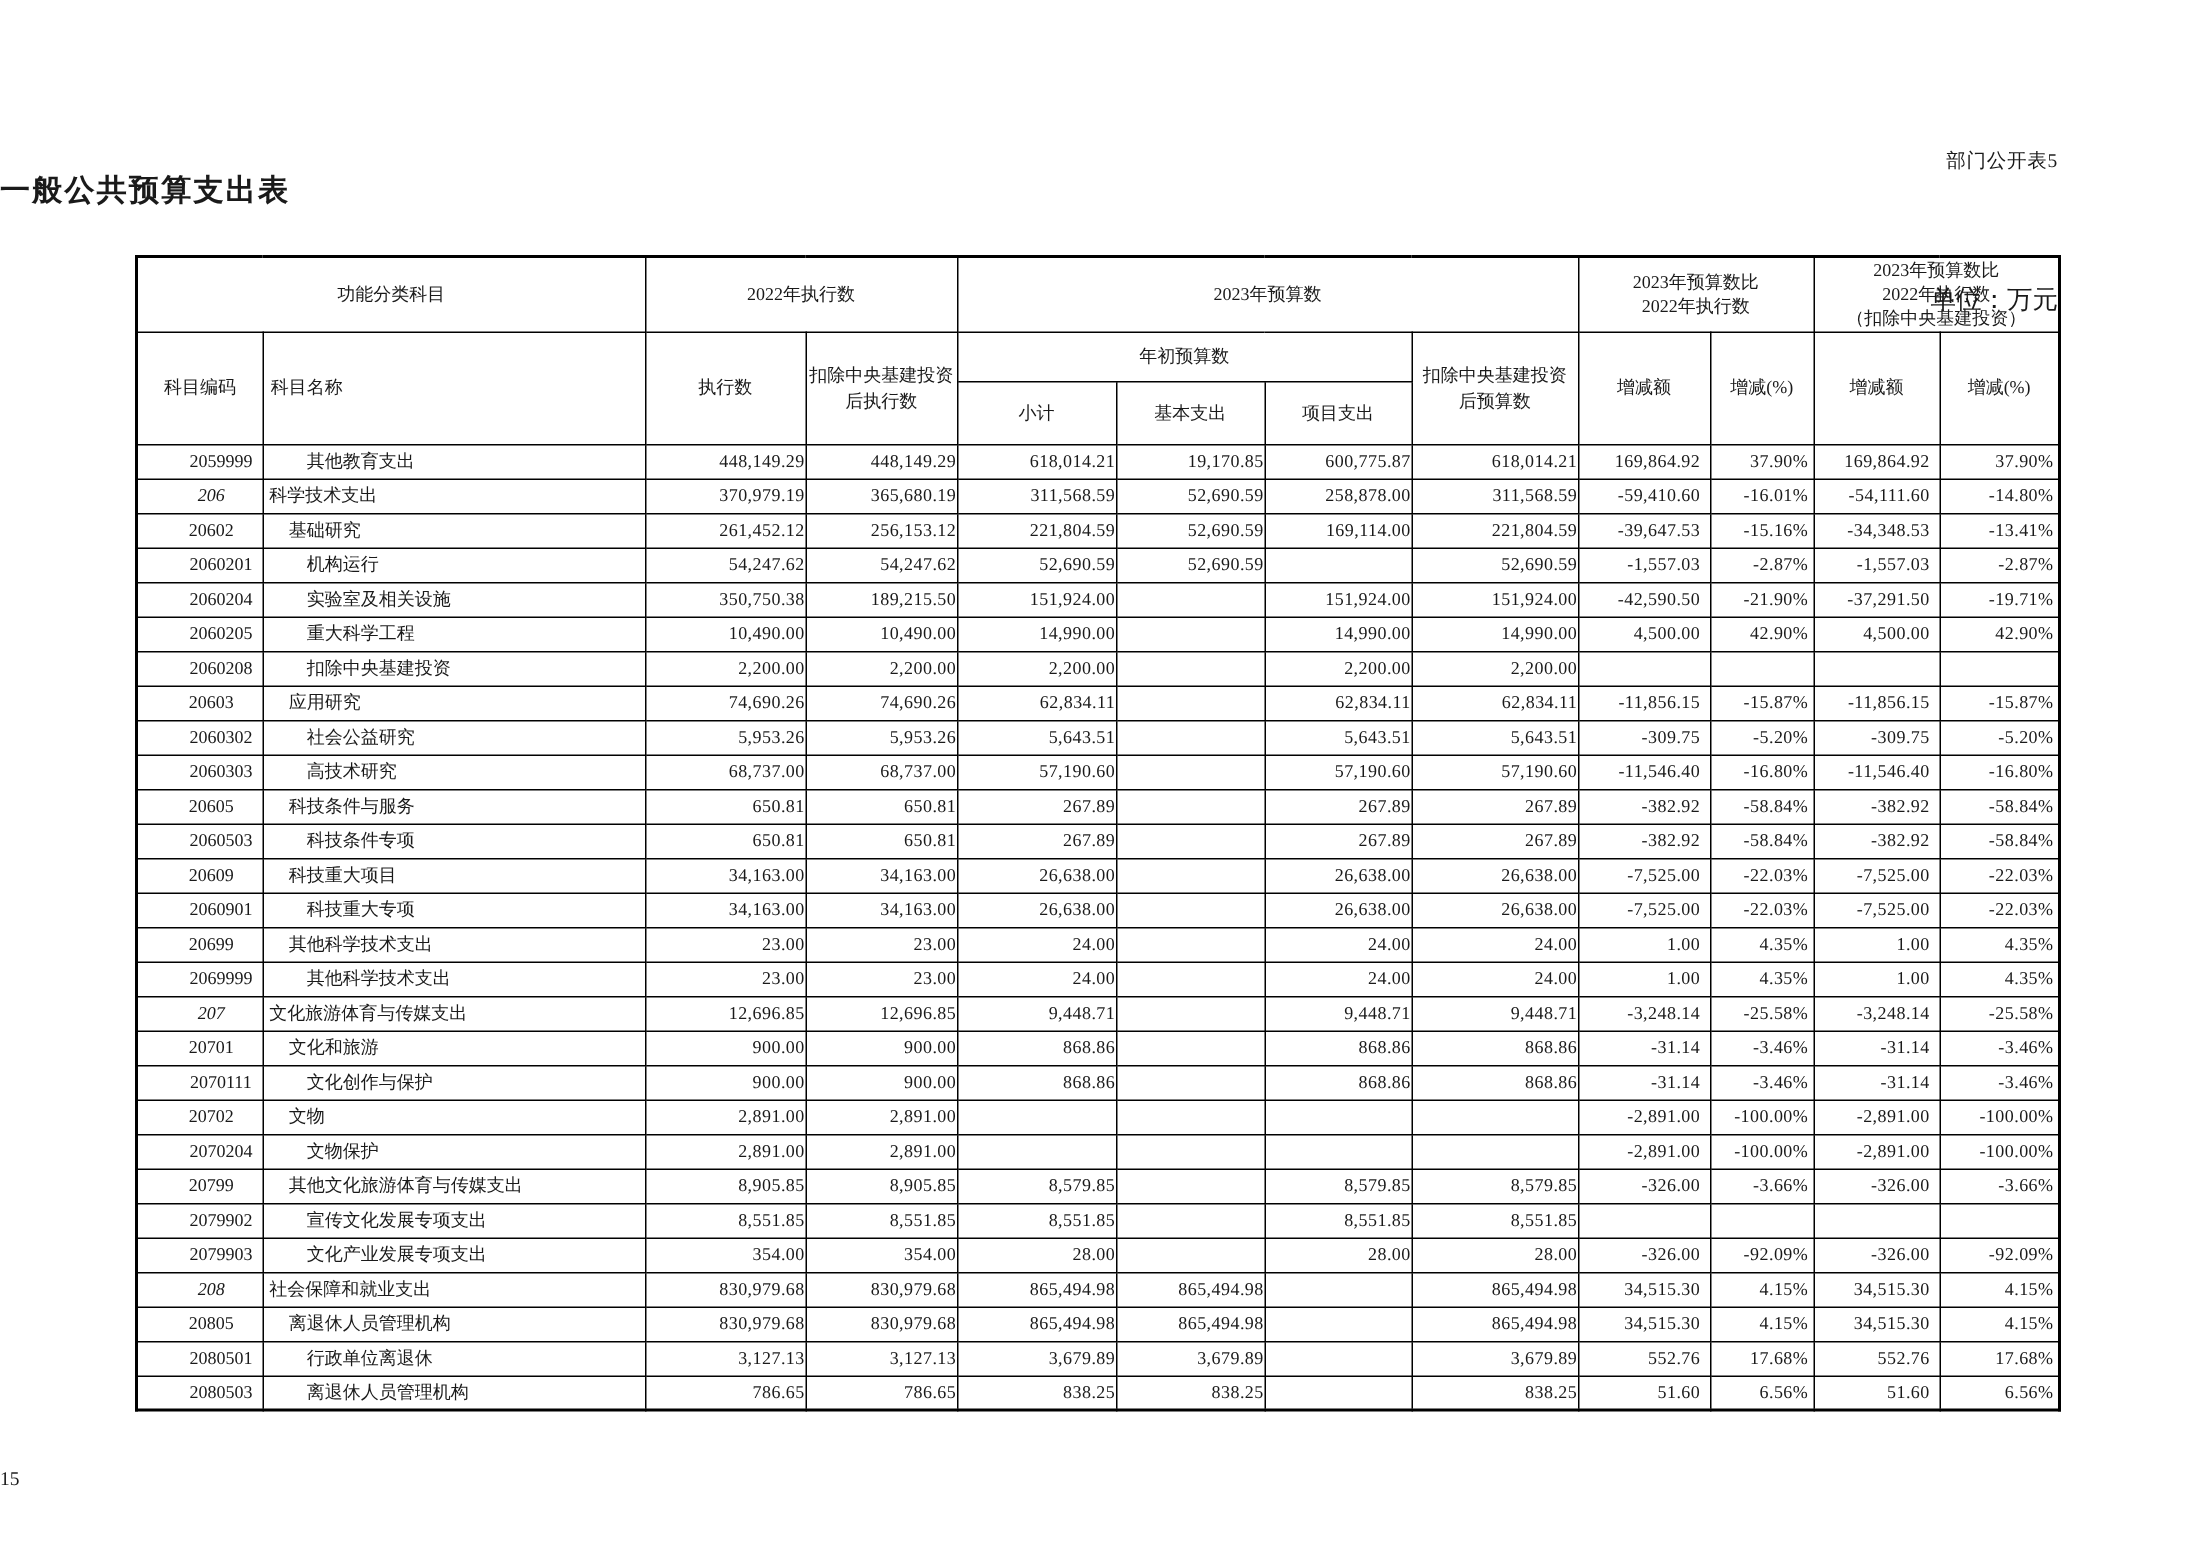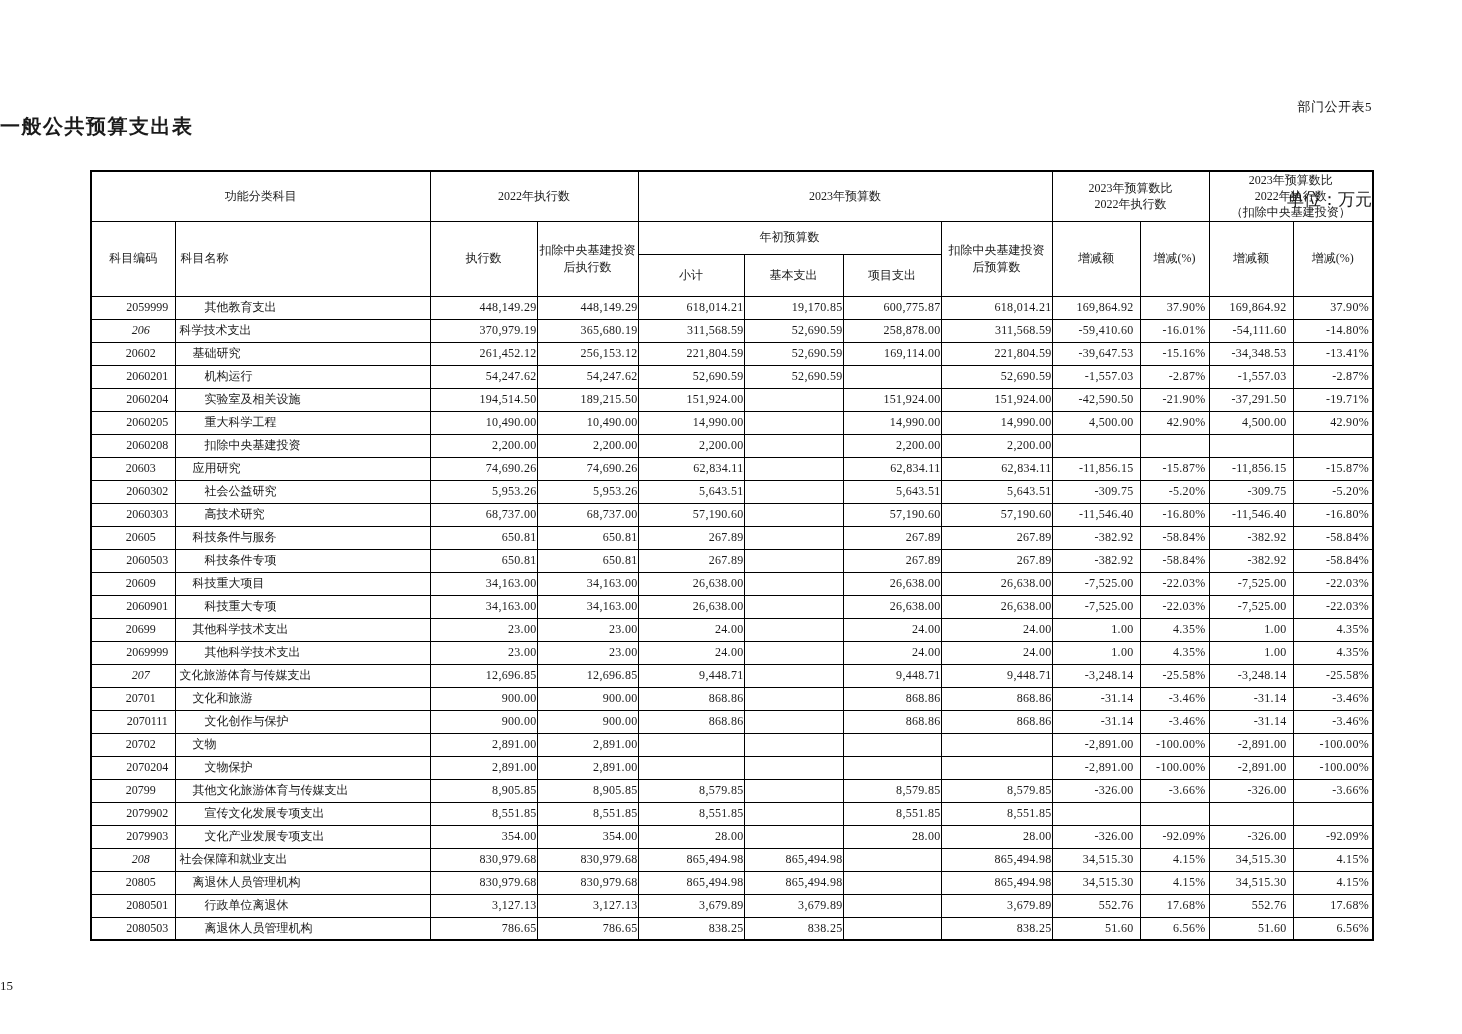--- a/index.html
+++ b/index.html
@@ -170,21 +170,21 @@
         <td class="num"></td>
         <td class="num">52,690.59</td>
         <td class="num chg">-1,557.03</td>
         <td class="num pct">-2.87%</td>
         <td class="num chg">-1,557.03</td>
         <td class="num pct">-2.87%</td>
       </tr>
       <tr class="lv3">
         <td class="code">2060204</td>
         <td class="name">实验室及相关设施</td>
-        <td class="num">194,514.50</td>
+        <td class="num">350,750.38</td>
         <td class="num">189,215.50</td>
         <td class="num">151,924.00</td>
         <td class="num"></td>
         <td class="num">151,924.00</td>
         <td class="num">151,924.00</td>
         <td class="num chg">-42,590.50</td>
         <td class="num pct">-21.90%</td>
         <td class="num chg">-37,291.50</td>
         <td class="num pct">-19.71%</td>
       </tr>

